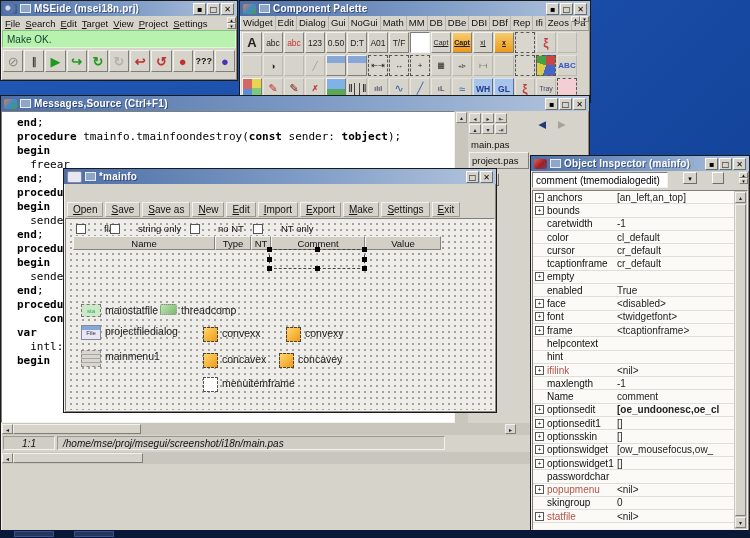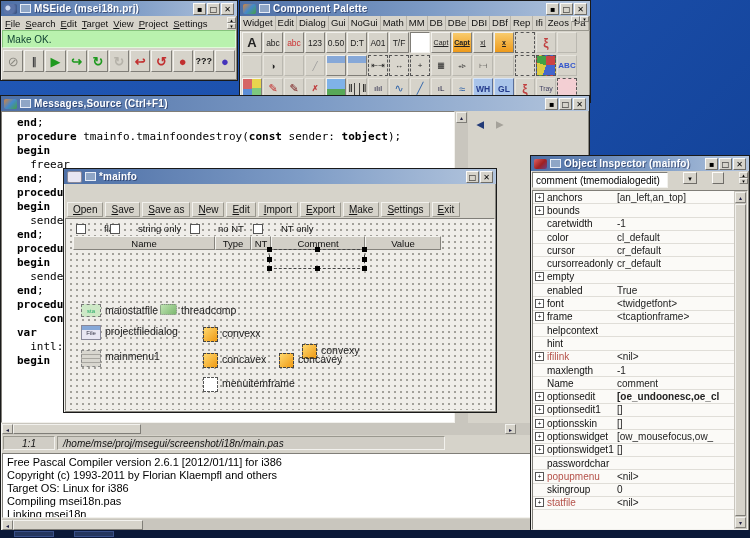--- a/index.html
+++ b/index.html
@@ -337,43 +337,55 @@
           <div class="code-line"></div>
           <div class="code-line"><b>procedure</b></div>
           <div class="code-line">    <b>const</b></div>
           <div class="code-line"><b>var</b></div>
           <div class="code-line">  intl:</div>
           <div class="code-line"><b>begin</b></div>
         </div>
       <div class="vscroll">
         <span class="sbtn">▴</span>
       </div>
+      <div class="tabpanel">
+        <div class="navcluster">
+
+        <span class="sbtn">◂</span>
+            <span class="sbtn">▸</span>
+            <span class="sbtn">⇤</span>
+            <span class="sbtn">▴</span>
+            <span class="sbtn">▾</span>
+            <span class="sbtn">⇥</span>
+          </div>
+        <div>
+
+        <div class="filetab">main.pas</div>
+            <div class="filetab active">project.pas</div>
+          </div>
+        <div class="tabbtns">
+          <span class="winbtn">□</span>
+          <span class="winbtn">✕</span>
+        </div>
+      </div>
       <div class="rightpanel">
         <span class="bignav left" style="transform:rotate(-90deg);">▲</span>
         <span class="bignav right" style="transform:rotate(90deg);">▲</span>
       </div>
     </div>
     <div class="hscroll">
       <span class="sbtn">◂</span>
       <span class="hthumb" style="width:128px;"></span>
       <span style="flex:1"></span>
       <span class="sbtn" style="margin-right:72px;">▸</span>
     </div>
     <div class="src-status">
       <span class="st-cell st-pos">1:1</span>
       <span class="st-cell st-path">/home/mse/proj/msegui/screenshot/i18n/main.pas</span>
     </div>
-    <div class="msgpane">
-
-    <div class="msg-line">Free Pascal Compiler version 2.6.1 [2012/01/11] for i386</div>
-        <div class="msg-line">Copyright (c) 1993-2011 by Florian Klaempfl and others</div>
-        <div class="msg-line">Target OS: Linux for i386</div>
-        <div class="msg-line">Compiling msei18n.pas</div>
-        <div class="msg-line">Linking msei18n</div>
-      </div>
     <div class="hscroll" style="margin-top:1px;">
       <span class="sbtn">◂</span>
       <span class="hthumb" style="width:130px;"></span>
       <span style="flex:1"></span>
     </div>
   </div>
 
   <div class="window win-designer">
     <div class="titlebar">
       <span class="app-icon" style="background:#e8e6f2;border:1px solid #889;"></span>
@@ -453,21 +465,21 @@
           <div class="fcomp fc-filedialog" style="position: absolute; left: 15px; top: 106px;">
             <span class="fc-icon">File</span>
             <span class="fc-label">projectfiledialog</span>
           </div>
 
           <div class="fcomp fc-orange" style="position: absolute; left: 137px; top: 108px;">
             <span class="fc-icon"></span>
             <span class="fc-label">convexx</span>
           </div>
 
-          <div class="fcomp fc-orange" style="position: absolute; left: 236px; top: 108px; margin-top: 17px;">
+          <div class="fcomp fc-orange" style="position: absolute; left: 220px; top: 108px;">
             <span class="fc-icon"></span>
             <span class="fc-label">convexy</span>
           </div>
 
           <div class="fcomp fc-menu" style="position: absolute; left: 15px; top: 131px;">
             <span class="fc-icon"></span>
             <span class="fc-label">mainmenu1</span>
           </div>
 
           <div class="fcomp fc-orange" style="position: absolute; left: 137px; top: 134px;">
@@ -536,36 +548,41 @@
           </div>
 
           <div class="prop-row">
             <span class="expand">+</span>
             <span class="pname">cursor</span>
             <span class="pvalue">cr_default</span>
           </div>
 
           <div class="prop-row">
             <span class="expand">+</span>
-            <span class="pname">cursorreadonly</span>
+            <span class="pname">tcaptionframe</span>
             <span class="pvalue">cr_default</span>
           </div>
 
           <div class="prop-row expandable">
             <span class="expand">+</span>
             <span class="pname">empty</span>
             <span class="pvalue"></span>
           </div>
 
           <div class="prop-row">
             <span class="expand">+</span>
             <span class="pname">enabled</span>
             <span class="pvalue">True</span>
           </div>
 
+          <div class="prop-row expandable">
+            <span class="expand">+</span>
+            <span class="pname">face</span>
+            <span class="pvalue">&lt;disabled&gt;</span>
+          </div>
 
           <div class="prop-row expandable">
             <span class="expand">+</span>
             <span class="pname">font</span>
             <span class="pvalue">&lt;twidgetfont&gt;</span>
           </div>
 
           <div class="prop-row expandable">
             <span class="expand">+</span>
             <span class="pname">frame</span>

